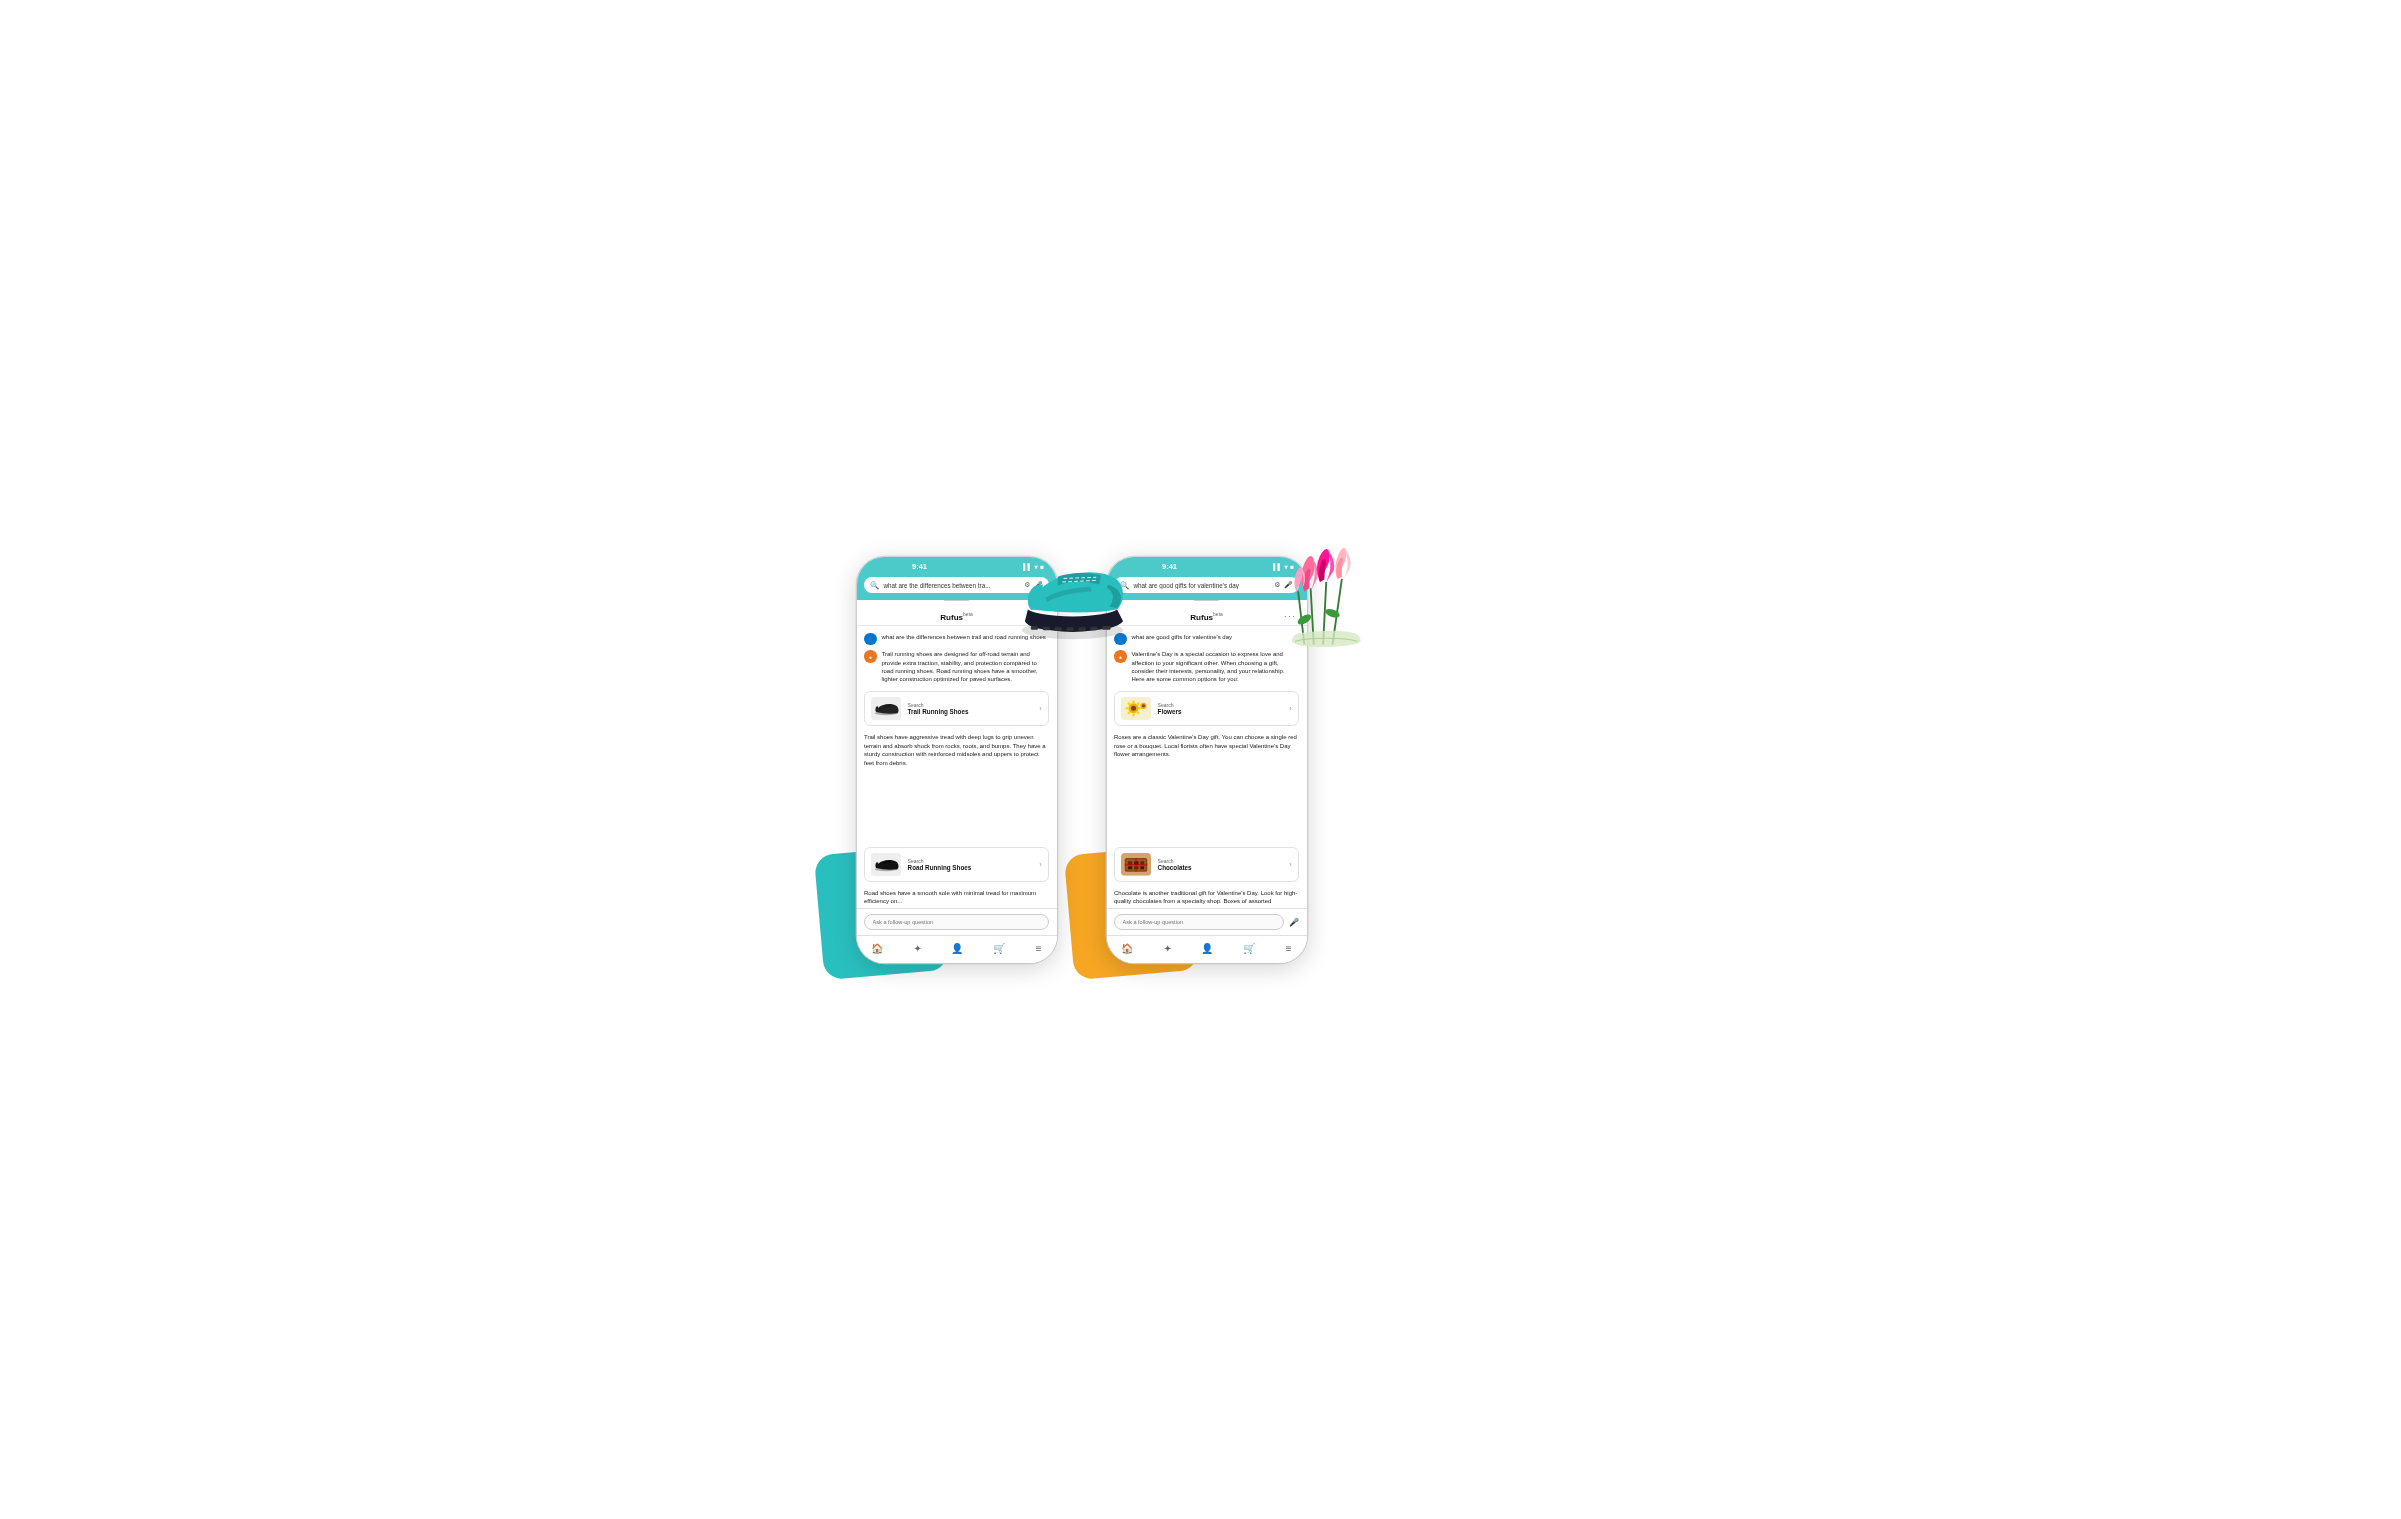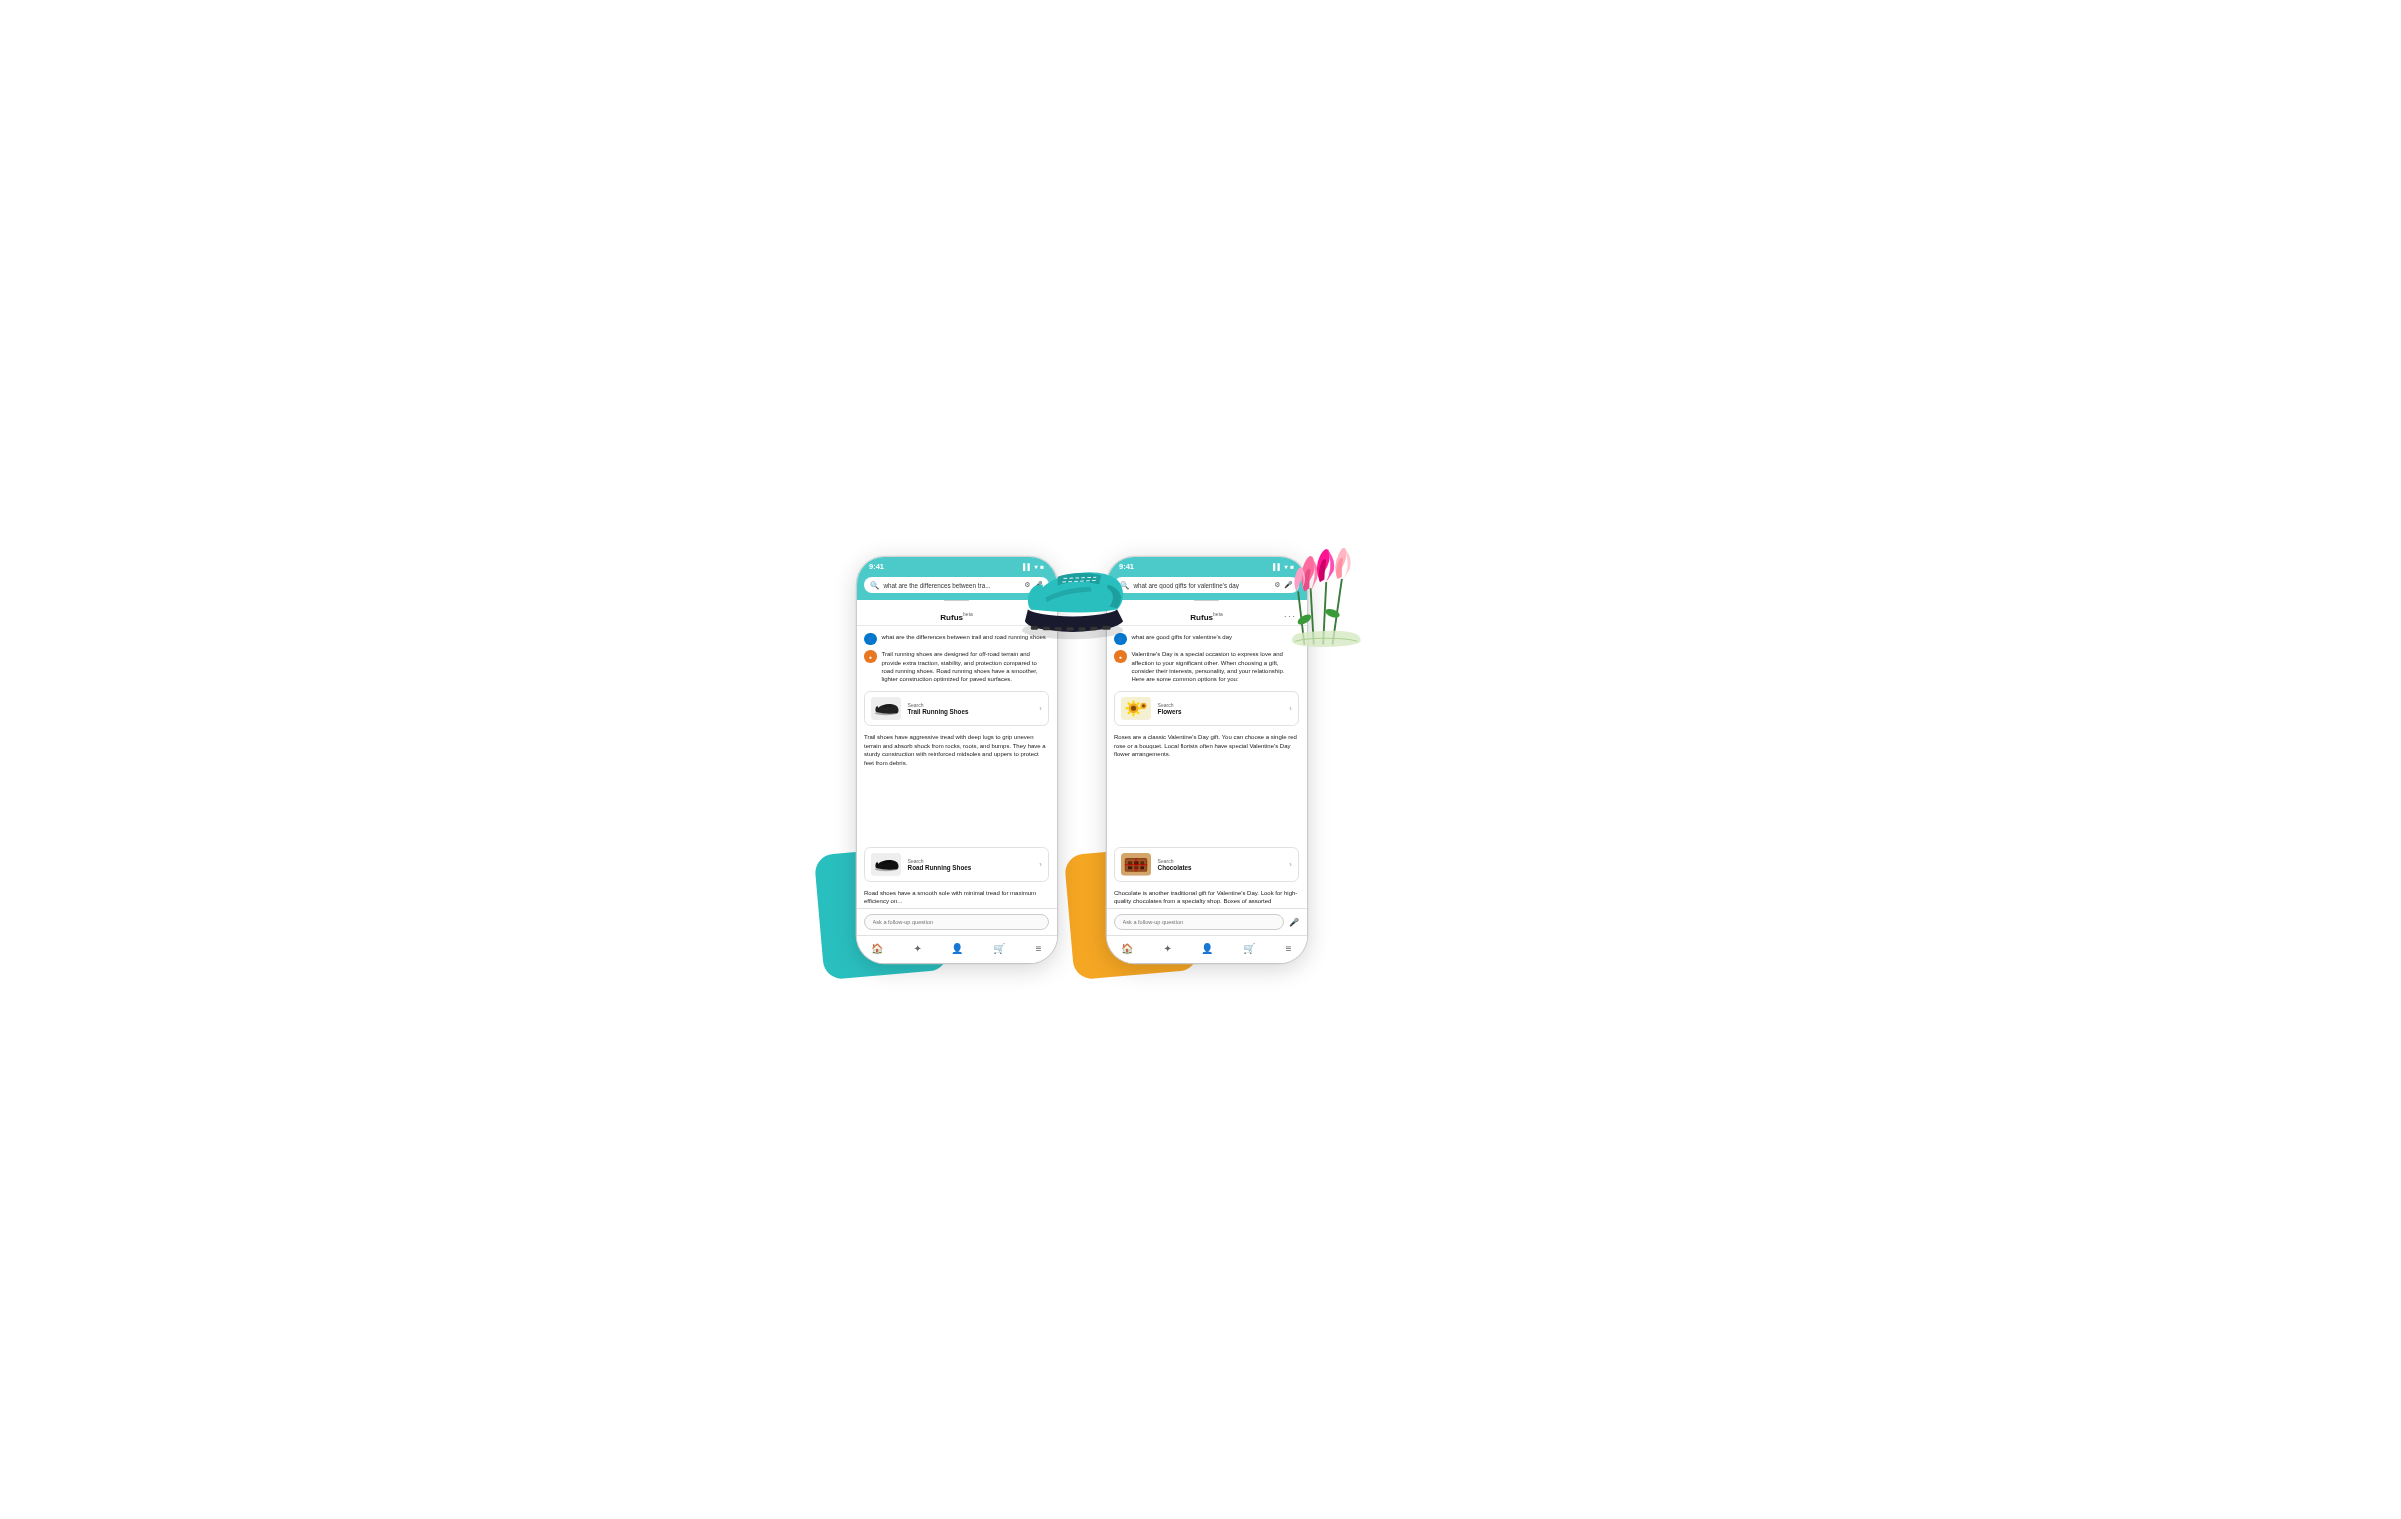--- a/index.html
+++ b/index.html
@@ -91,21 +91,21 @@
       background: #4CC9C9;
       display: flex;
       justify-content: space-between;
       align-items: center;
       padding: 5px 12.5px 2.5px;
       font-size: 6.9px;
       font-weight: 600;
       color: #fff;
     }
 
-    .status-time { font-size: 7.5px; font-weight: 700; }
+    .status-time { font-size: 7.5px; font-weight: 700; margin-left: 43px; }
     .status-icons { display: flex; gap: 2.5px; align-items: center; font-size: 6.3px; }
 
     .search-bar-area {
       background: #4CC9C9;
       padding: 3.8px 7.5px 6.3px;
     }
 
     .search-bar {
       background: #ffffff;
       border-radius: 12.5px;

